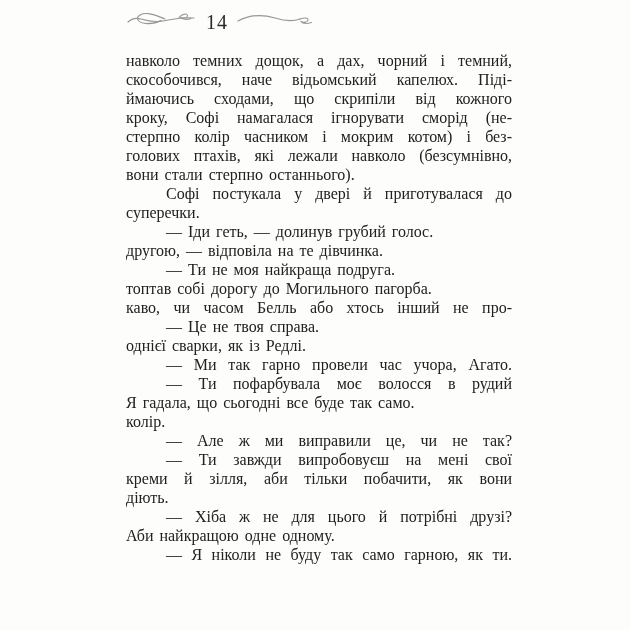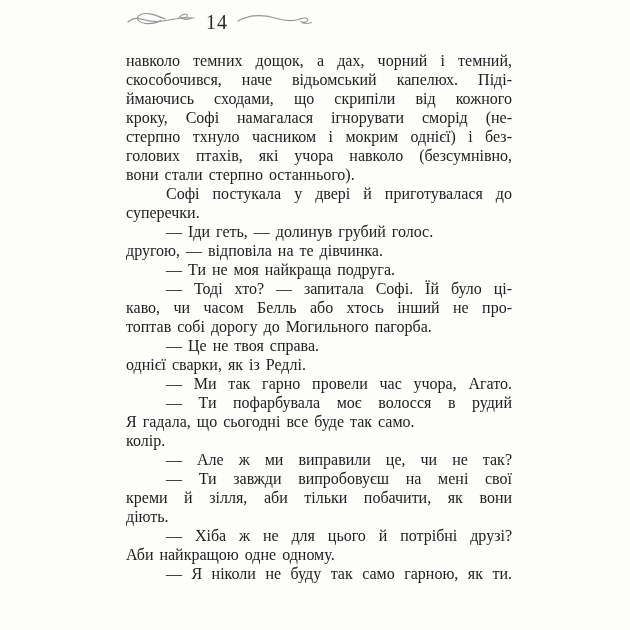--- a/index.html
+++ b/index.html
@@ -83,31 +83,30 @@
         <path d="M63 9 C 67 7.5, 71.5 7.5, 71 10 C 70.5 12.5, 66 12.8, 63.5 11.2 C 65.5 13.5, 70 14, 74.5 12.5" stroke="#979797" stroke-width="1.1" fill="none" stroke-linecap="round"></path>
       </svg>
     </span>
   </div>
 
   <div class="textblock">
       <div class="line j">навколо темних дощок, а дах, чорний і темний,</div>
       <div class="line j">скособочився, наче відьомський капелюх. Піді-</div>
       <div class="line j">ймаючись сходами, що скрипіли від кожного</div>
       <div class="line j">кроку, Софі намагалася ігнорувати сморід (не-</div>
-      <div class="line j">стерпно тхнуло часником і мокрим однієї) і без-</div>
-      <div class="line j">голових птахів, які учора навколо (безсумнівно,</div>
+      <div class="line j">стерпно колір часником і мокрим котом) і без-</div>
+      <div class="line j">голових птахів, які лежали навколо (безсумнівно,</div>
       <div class="line">вони стали стерпно останнього).</div>
       <div class="line j i">Софі постукала у двері й приготувалася до</div>
       <div class="line">суперечки.</div>
       <div class="line i">— Іди геть, — долинув грубий голос.</div>
       <div class="line">другою, — відповіла на те дівчинка.</div>
       <div class="line i">— Ти не моя найкраща подруга.</div>
-      <div class="line j i">— Тоді хто? — запитала Софі. Їй було ці-</div>
+      <div class="line">топтав собі дорогу до Могильного пагорба.</div>
       <div class="line j">каво, чи часом Белль або хтось інший не про-</div>
-      <div class="line">топтав собі дорогу до Могильного пагорба.</div>
       <div class="line i">— Це не твоя справа.</div>
       <div class="line">однієї сварки, як із Редлі.</div>
       <div class="line j i">— Ми так гарно провели час учора, Агато.</div>
       <div class="line j i">— Ти пофарбувала моє волосся в рудий</div>
       <div class="line">Я гадала, що сьогодні все буде так само.</div>
       <div class="line">колір.</div>
       <div class="line j i">— Але ж ми виправили це, чи не так?</div>
       <div class="line j i">— Ти завжди випробовуєш на мені свої</div>
       <div class="line j">креми й зілля, аби тільки побачити, як вони</div>
       <div class="line">діють.</div>

